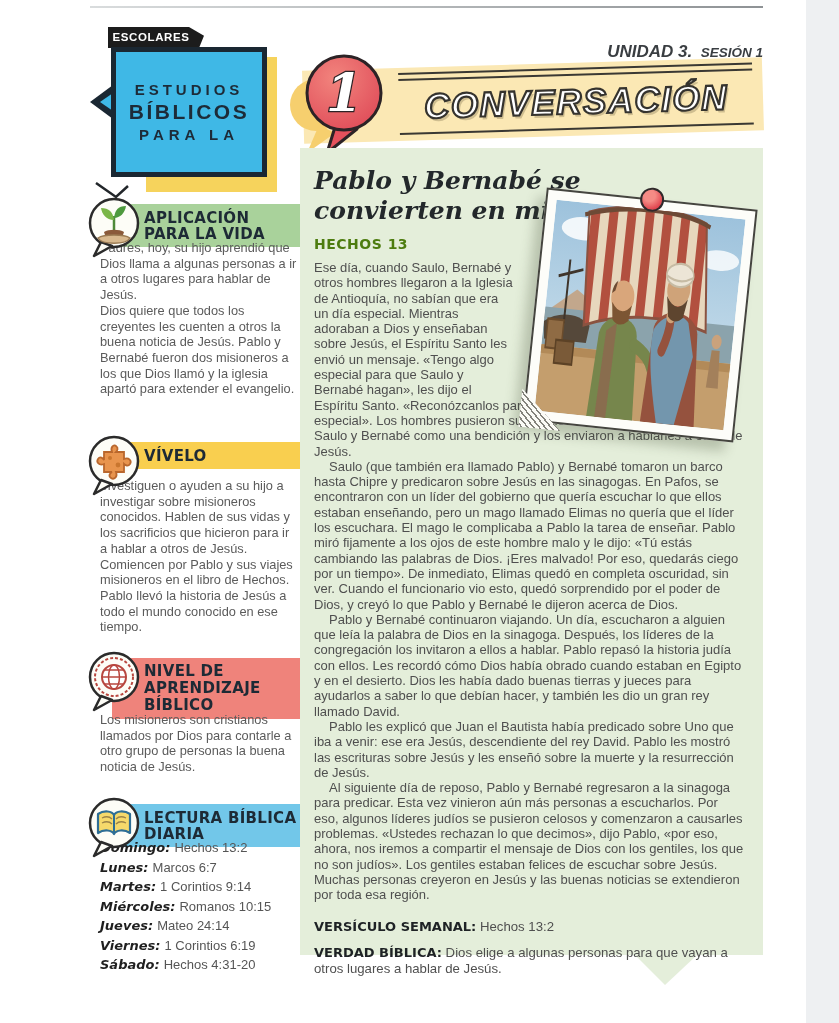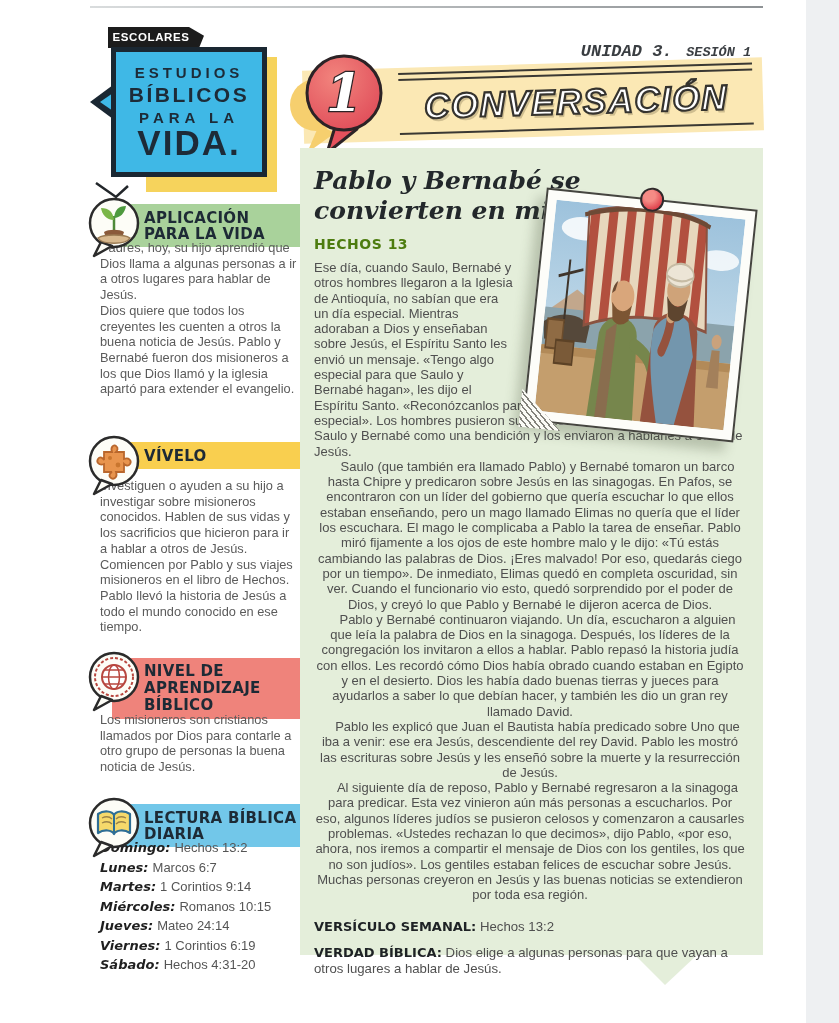--- a/index.html
+++ b/index.html
@@ -50,22 +50,22 @@
   .side-icon { position:absolute; left:0; top:0; z-index:2; }
   .side-body {
     position:absolute; left:14px; width:198px;
     font-size:12.8px; line-height:15.7px; color:#5b5b5b; white-space:pre-line;
   }
   .readings { position:absolute; left:14px; width:200px; }
   .reading-row { line-height:19.5px; font-size:13px; color:#555; }
   .reading-row .day { font-family:"DejaVu Sans", sans-serif; font-weight:bold; font-style:italic; color:#1f1f1f; margin-right:4px; }
 
   
-  .unit-line { position:absolute; right:88px; top:42px; text-align:center;
-    font-family:Liberation Mono, monospace; font-style:italic; font-weight:bold; color:#3a3e42; }
+  .unit-line { position:absolute; right:76px; top:42px; text-align:center;
+    font-family:Liberation Sans, sans-serif; font-style:italic; font-weight:bold; color:#3a3e42; }
   .unit-line .unit { font-size:17px; }
   .unit-line .session { font-size:13.5px; margin-left:4px; }
 
   .banner {
     position:absolute; left:303px; top:64px; width:460px; height:73px;
     background:#fbe8b4; transform:rotate(-1.7deg);
   }
   .banner .rule { position:absolute; left:96px; right:10px; height:2px; background:#3a3833; }
   .rule-a { top:5px; } .rule-b { top:11px; } .rule-c { bottom:6px; height:3px; }
   .banner-word {
@@ -88,21 +88,21 @@
 
   .main-col { position:absolute; left:314px; top:160px; width:432px; }
   .headline {
     font-family:"DejaVu Serif", serif; font-style:italic; font-weight:bold;
     font-size:25px; line-height:30px; color:#23282b; max-width:388px; margin-top:6px;
   }
   .passage { font-size:14px; font-weight:800; letter-spacing:.5px; color:#4d7c0f; margin-top:10px;
     font-family:"DejaVu Sans", sans-serif; }
   .story { margin-top:8px; font-size:13px; line-height:15.3px; color:#4f4f4f; }
   .story p { margin:0; }
-  .story p + p { text-indent:15px;text-align:center; }
+  .story p + p { text-indent:15px; }
   .wrap-sp1 { float:right; clear:right; width:230px; height:126px; }
   .wrap-sp2 { float:right; clear:right; width:118px; height:32px; }
   .verse-line { margin-top:17px; font-size:13.2px; color:#4f4f4f; }
   .verse-line .lbl, .truth-line .lbl { font-weight:800; color:#1e2225; font-family:"DejaVu Sans", sans-serif; font-size:13px; }
   .truth-line { margin-top:11px; font-size:13.2px; line-height:16px; color:#4f4f4f; max-width:420px; }
 
   
   .photo { position:absolute; left:534px; top:198px; width:212px; height:234px;
     transform:rotate(6deg); z-index:3; }
   .photo-inner { width:100%; height:100%; background:#fdfdf9; border:2px solid #45453f;
@@ -128,21 +128,20 @@
     <div class="brand-tag">ESCOLARES</div>
     <div class="logo-yellow"></div>
     <svg class="logo-tail" width="24" height="36" viewBox="0 0 24 36">
       <polygon points="23,1 0,18 23,35" fill="#1a2732"></polygon>
       <polygon points="23,9 10,18 23,27" fill="#3fb8e6"></polygon>
     </svg>
     <div class="logo-blue">
       <span class="logo-l1">ESTUDIOS</span>
       <span class="logo-l2">BÍBLICOS</span>
       <span class="logo-l3">PARA LA</span>
-      <span class="logo-l4">VIDA.</span>
     </div>
     <svg class="logo-tail2" width="40" height="20" viewBox="0 0 40 20">
       <path d="M4 1 L24 15 L36 4" fill="none" stroke="#22262a" stroke-width="2.5"></path>
     </svg>
   </div>
 
   <div class="side-section" style="top:196px; height:238px;">
     <svg class="side-icon icon-svg" width="58" height="64" viewBox="0 0 58 64">
       <circle cx="28" cy="27" r="24" fill="#fdfdf7" stroke="#2b2b2b" stroke-width="2.5"></circle>
       <path d="M15 46 L8 60 L26 50 Z" fill="#fdfdf7" stroke="#2b2b2b" stroke-width="2.5" stroke-linejoin="round"></path>

